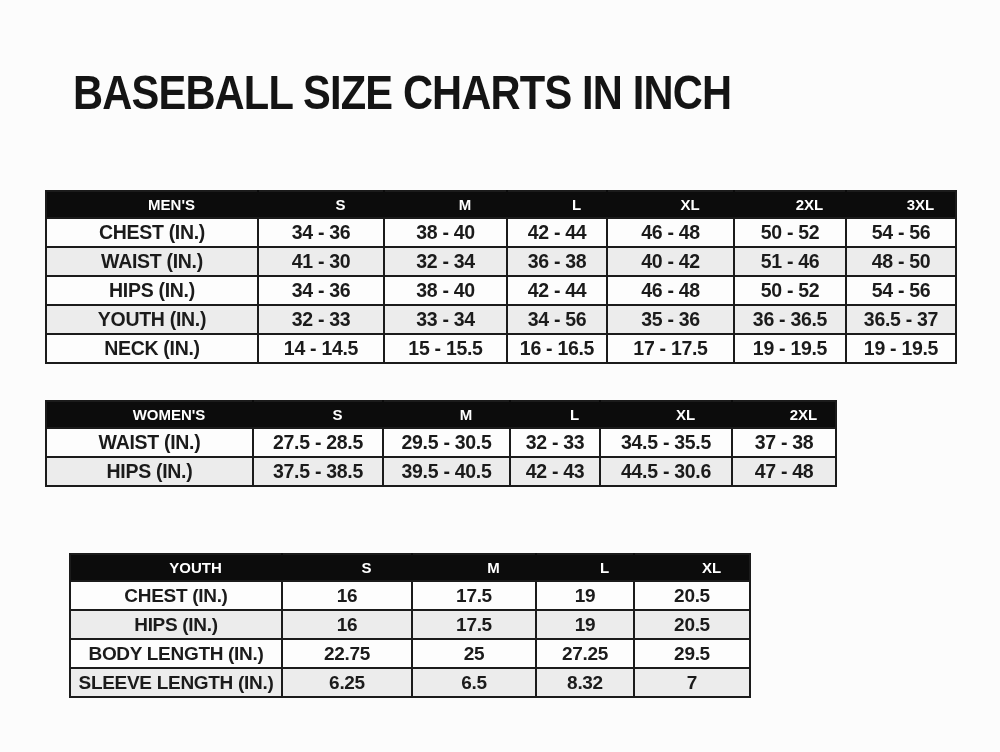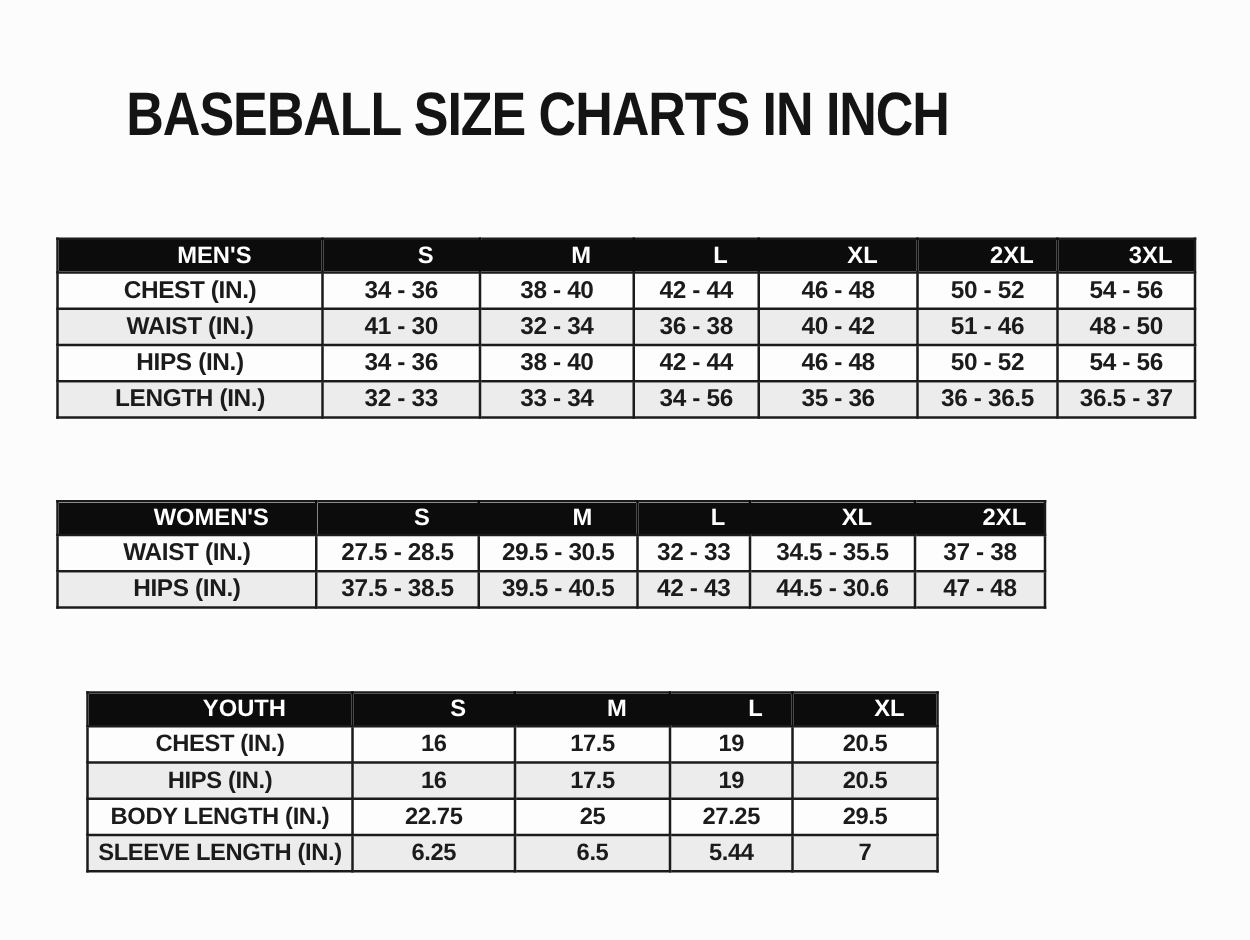--- a/index.html
+++ b/index.html
@@ -13,21 +13,20 @@
     background: #fcfcfc;
     font-family: "Liberation Sans", "DejaVu Sans", sans-serif;
     overflow: hidden;
   }
   .page-title-wrap {
     position: absolute;
     top: 64px;
     left: 0;
     width: 804px;
     text-align: center;
-    margin-left: 28px;
   }
   .page-title {
     display: inline-block;
     font-size: 49px;
     font-weight: bold;
     color: #141414;
     letter-spacing: -1px;
     transform: scaleX(0.85);
     transform-origin: center;
     white-space: nowrap;
@@ -48,21 +47,21 @@
     overflow: hidden;
     white-space: nowrap;
   }
   .size-table thead th {
     background: #0c0c0c;
     color: #ffffff;
     border-color: #0c0c0c;
     border-top-color: #1b1b1b;
     border-bottom-color: #1b1b1b;
     height: 25px;
-    font-size: 19px;
+    font-size: 15px;
     letter-spacing: 0px;
     padding-left: 39px;
   }
   .size-table thead th:first-child { border-left-color: #1b1b1b; }
   .size-table thead th:last-child { border-right-color: #1b1b1b; }
   .size-table tbody td {
     height: 27px;
     font-size: 19.5px;
     color: #1b1b1b;
     letter-spacing: -0.3px;
@@ -124,27 +123,36 @@
     <tr>
       <td>HIPS (IN.)</td>
       <td>34 - 36</td>
       <td>38 - 40</td>
       <td>42 - 44</td>
       <td>46 - 48</td>
       <td>50 - 52</td>
       <td>54 - 56</td>
     </tr>
     <tr>
-      <td>LENGTH (IN.)</td>
+      <td>YOUTH (IN.)</td>
       <td>32 - 33</td>
       <td>33 - 34</td>
       <td>34 - 56</td>
       <td>35 - 36</td>
       <td>36 - 36.5</td>
       <td>36.5 - 37</td>
+    </tr>
+    <tr>
+      <td>NECK (IN.)</td>
+      <td>14 - 14.5</td>
+      <td>15 - 15.5</td>
+      <td>16 - 16.5</td>
+      <td>17 - 17.5</td>
+      <td>19 - 19.5</td>
+      <td>19 - 19.5</td>
     </tr>
   </tbody>
 </table>
 
 <table class="size-table" id="womens-table">
   <colgroup>
     <col style="width:207px">
       <col style="width:130px">
       <col style="width:127px">
     <col style="width:90px">
@@ -217,17 +225,17 @@
       <td>BODY LENGTH (IN.)</td>
       <td>22.75</td>
       <td>25</td>
       <td>27.25</td>
       <td>29.5</td>
     </tr>
     <tr>
       <td>SLEEVE LENGTH (IN.)</td>
       <td>6.25</td>
       <td>6.5</td>
-      <td>5.44</td>
+      <td>8.32</td>
       <td>7</td>
     </tr>
   </tbody>
 </table>
 
 </body></html>

